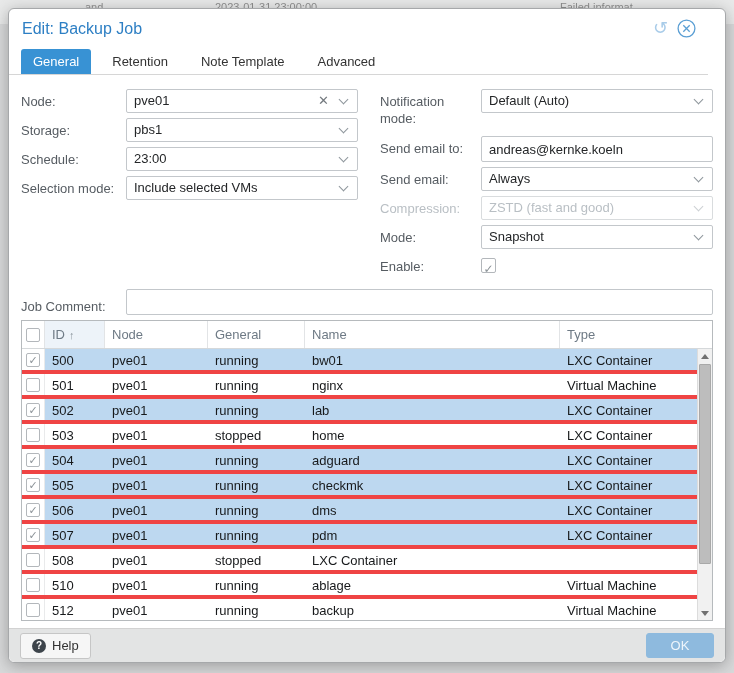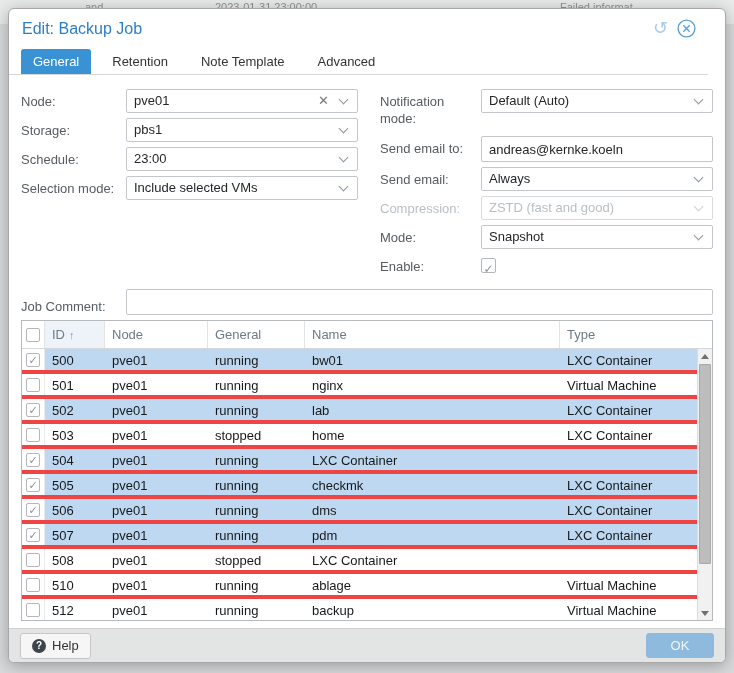--- a/index.html
+++ b/index.html
@@ -274,20 +274,21 @@
           <div class="c col-name">home</div>
           <div class="c col-type">LXC Container</div>
         </div>
         <div class="trow" data-checked="true">
           <div class="c col-cb">
               <div class="checkbox"></div>
             </div>
           <div class="c col-id">504</div>
           <div class="c col-node">pve01</div>
           <div class="c col-status">running</div>
+          <div class="c col-name">adguard</div>
           <div class="c col-type">LXC Container</div>
         </div>
         <div class="trow" data-checked="true">
           <div class="c col-cb">
               <div class="checkbox"></div>
             </div>
           <div class="c col-id">505</div>
           <div class="c col-node">pve01</div>
           <div class="c col-status">running</div>
           <div class="c col-name">checkmk</div>

